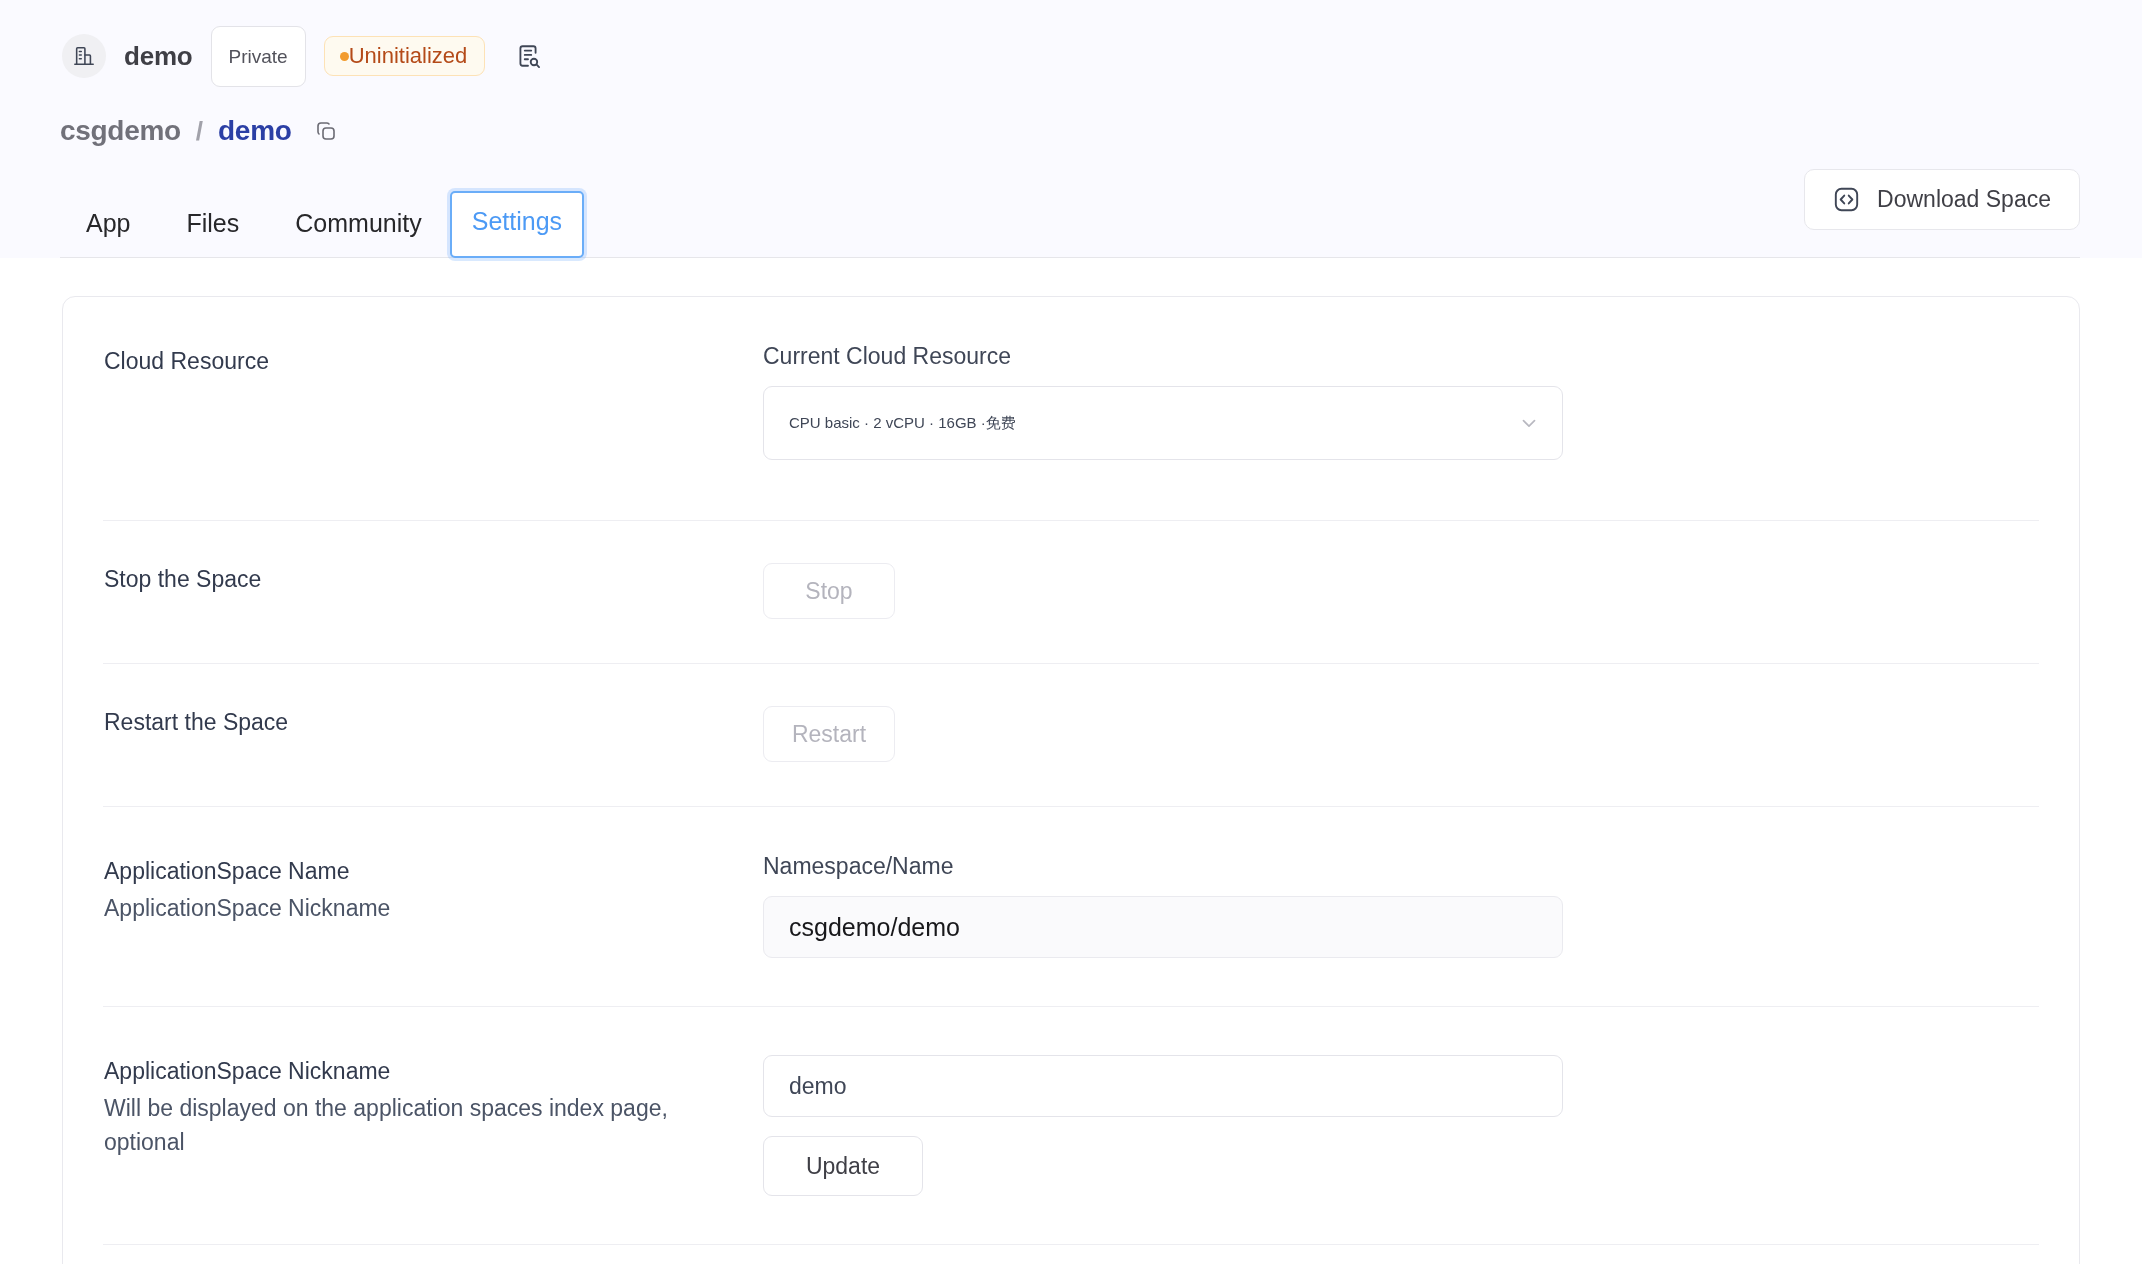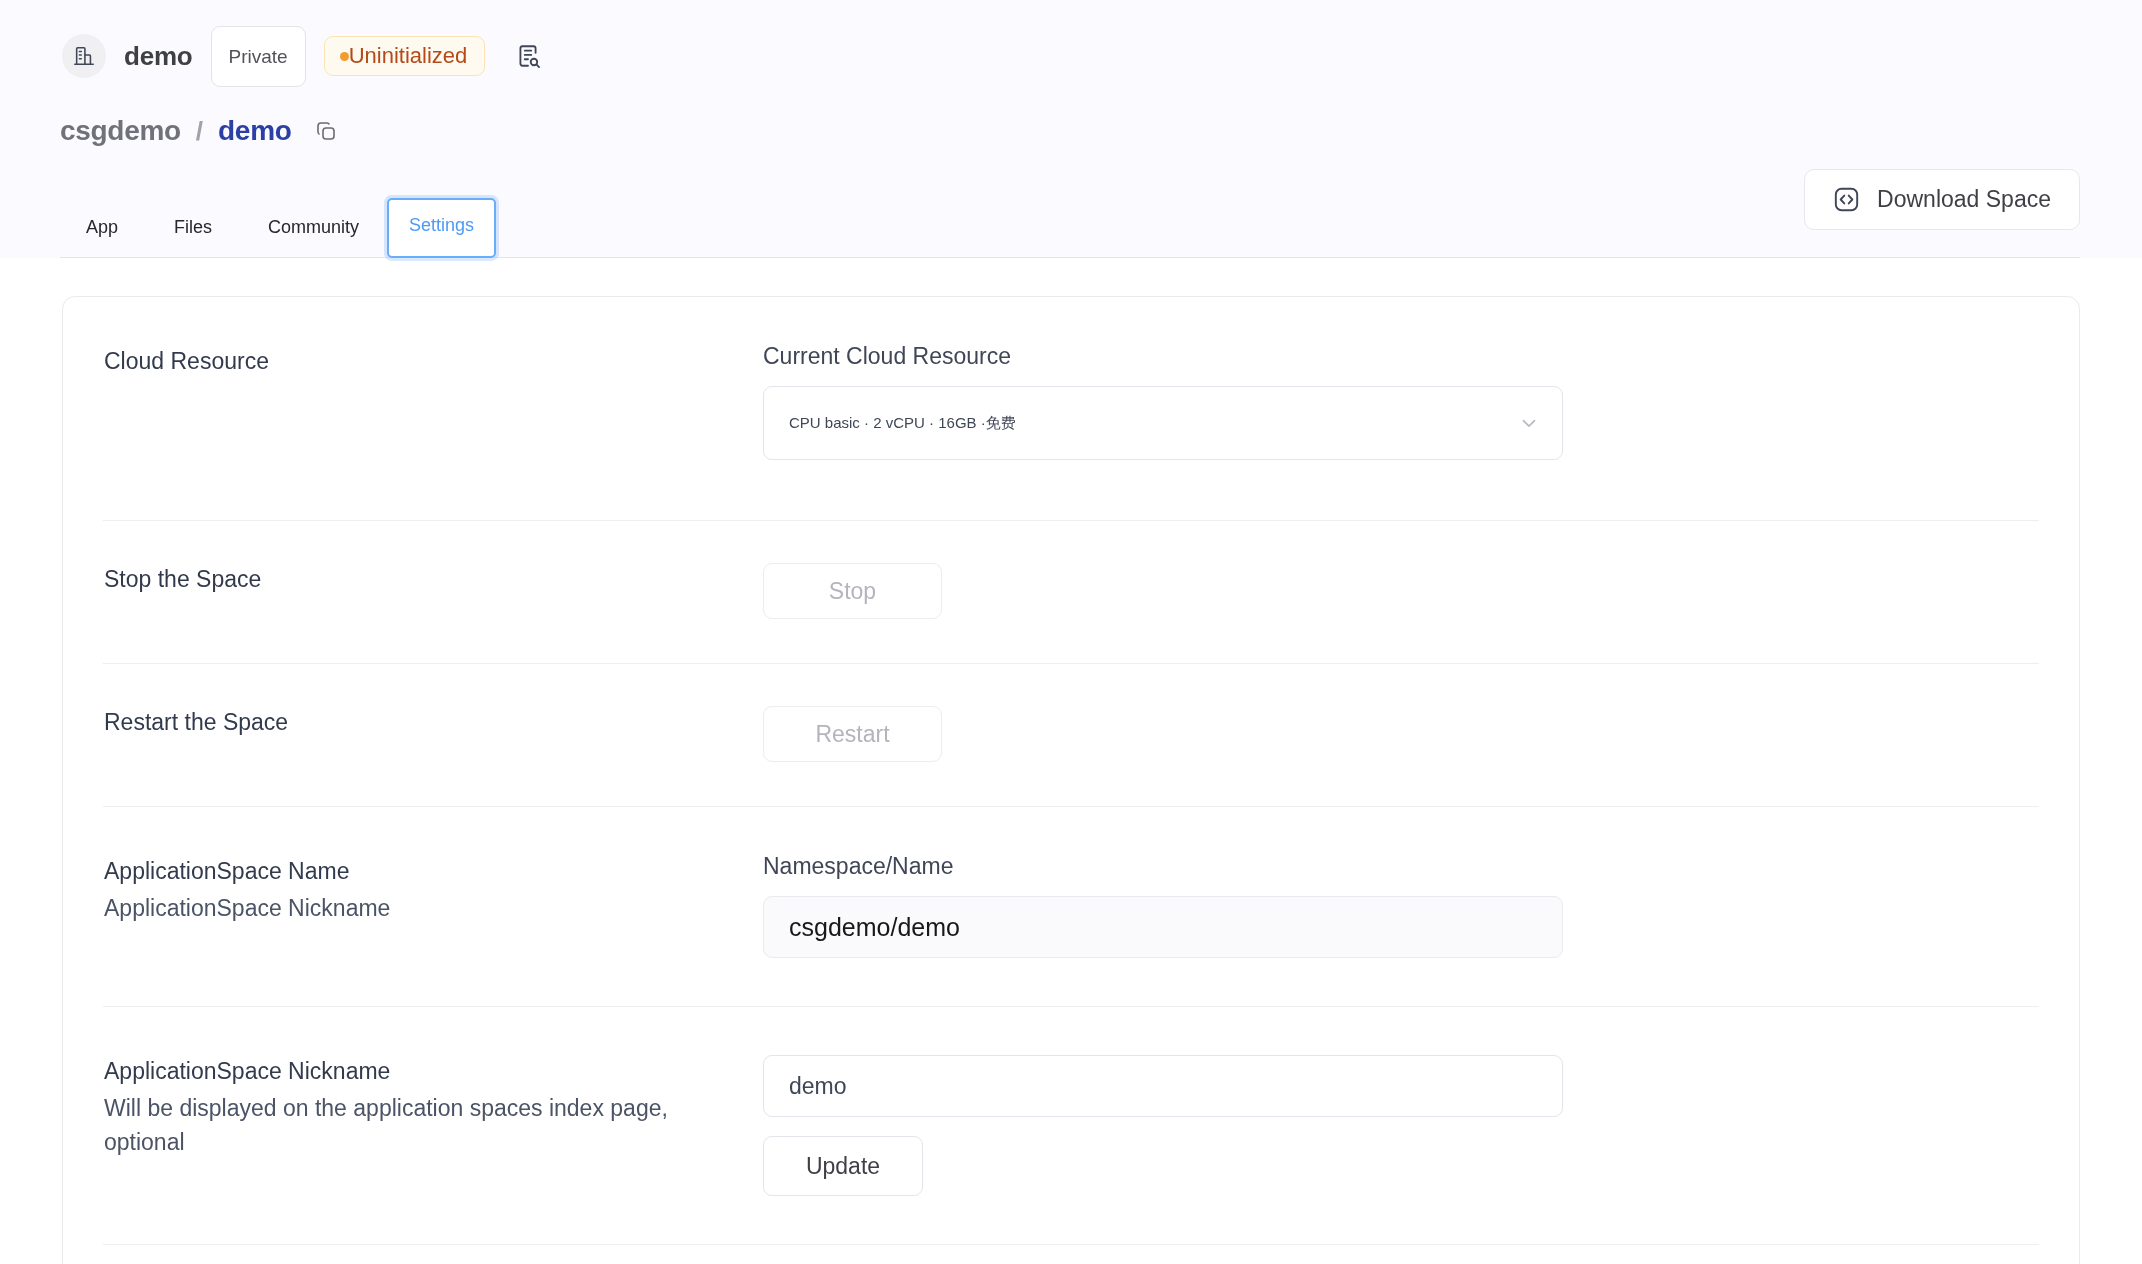--- a/index.html
+++ b/index.html
@@ -138,21 +138,21 @@
     align-items: flex-end;
   }
 
   .tabs {
     display: flex;
     align-items: flex-end;
     gap: 0;
   }
 
   .tab {
-    font-size: 18px;
+    font-size: 25px;
     color: #27272a;
     padding: 16px 26px 20px 26px;
     line-height: 1;
     background: transparent;
     border: 2px solid transparent;
     border-radius: 6px;
   }
 
   .tab.active {
     color: #4c9af5;
@@ -269,21 +269,21 @@
   }
 
   .input-box.editable {
     background: #ffffff;
     border-color: #e4e4ea;
     font-size: 23px;
     color: #3f4656;
   }
 
   .btn-ghost {
-    width: 179px;
+    width: 132px;
     height: 56px;
     border: 1px solid #ececf1;
     border-radius: 9px;
     background: #ffffff;
     font-size: 23px;
     color: #b4b4bd;
     display: flex;
     align-items: center;
     justify-content: center;
   }

